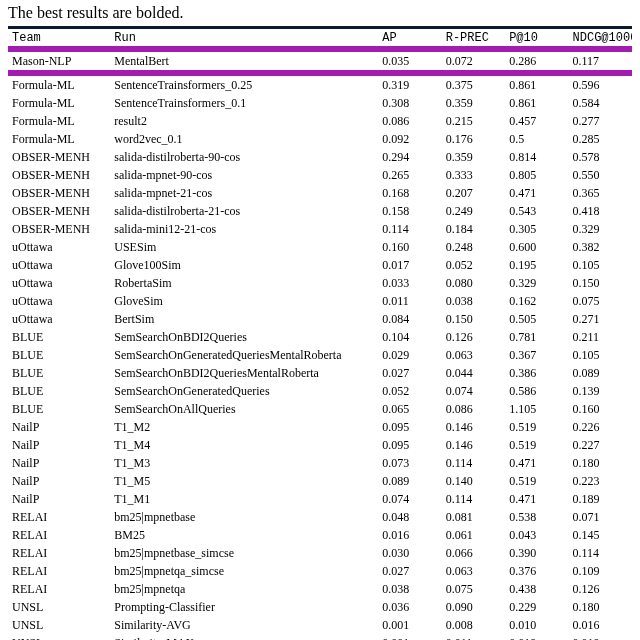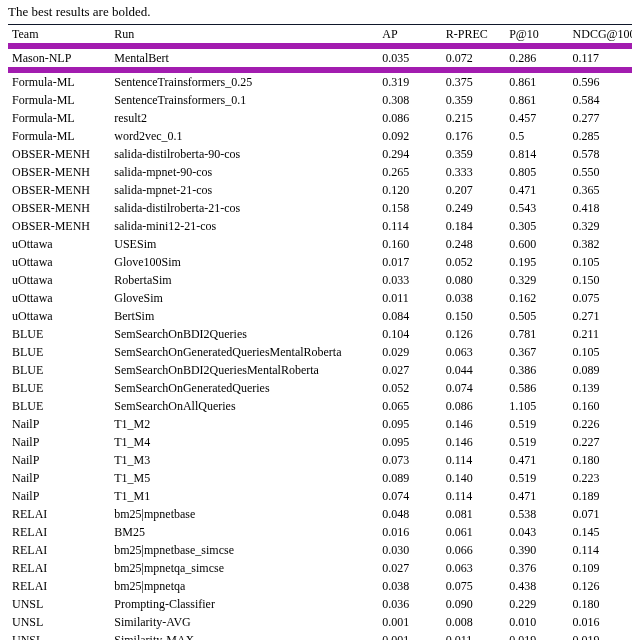--- a/index.html
+++ b/index.html
@@ -6,39 +6,40 @@
     font-family: "Times New Roman", Times, serif;
     font-size: 12px;
     margin: 0;
     padding: 4px 8px;
     color: #000;
     background: #fff;
     width: 640px;
     box-sizing: border-box;
   }
   .caption {
-    font-size: 13px;
+    font-size: 16px;
     margin-bottom: 4px;
   }
   table {
     border-collapse: collapse;
     width: 100%;
     table-layout: fixed;
   }
   th, td {
     text-align: left;
     padding: 1.5px 4px;
     font-weight: normal;
     overflow: hidden;
     white-space: nowrap;
     text-overflow: clip;
   }
   thead tr {
-    border-top: 1px solid #0f172a;
+    border-top: 3px solid #0f172a;
     border-bottom: 1px solid #000;
+    font-family: Liberation Mono, monospace;
   }
   tbody tr.section-start td {
     border-top: 6px solid #a21caf;
   }
   .col-team { width: 100px; }
   .col-run  { width: 262px; }
   .col-num  { width: 62px; }
   .bold { font-weight: normal; }
 </style>
 </head>
@@ -118,21 +119,21 @@
         <td>OBSER-MENH</td>
         <td>salida-mpnet-90-cos</td>
         <td>0.265</td>
         <td>0.333</td>
         <td>0.805</td>
         <td>0.550</td>
       </tr>
       <tr>
         <td>OBSER-MENH</td>
         <td>salida-mpnet-21-cos</td>
-        <td>0.120</td>
+        <td>0.168</td>
         <td>0.207</td>
         <td>0.471</td>
         <td>0.365</td>
       </tr>
       <tr>
         <td>OBSER-MENH</td>
         <td>salida-distilroberta-21-cos</td>
         <td>0.158</td>
         <td>0.249</td>
         <td>0.543</td>

